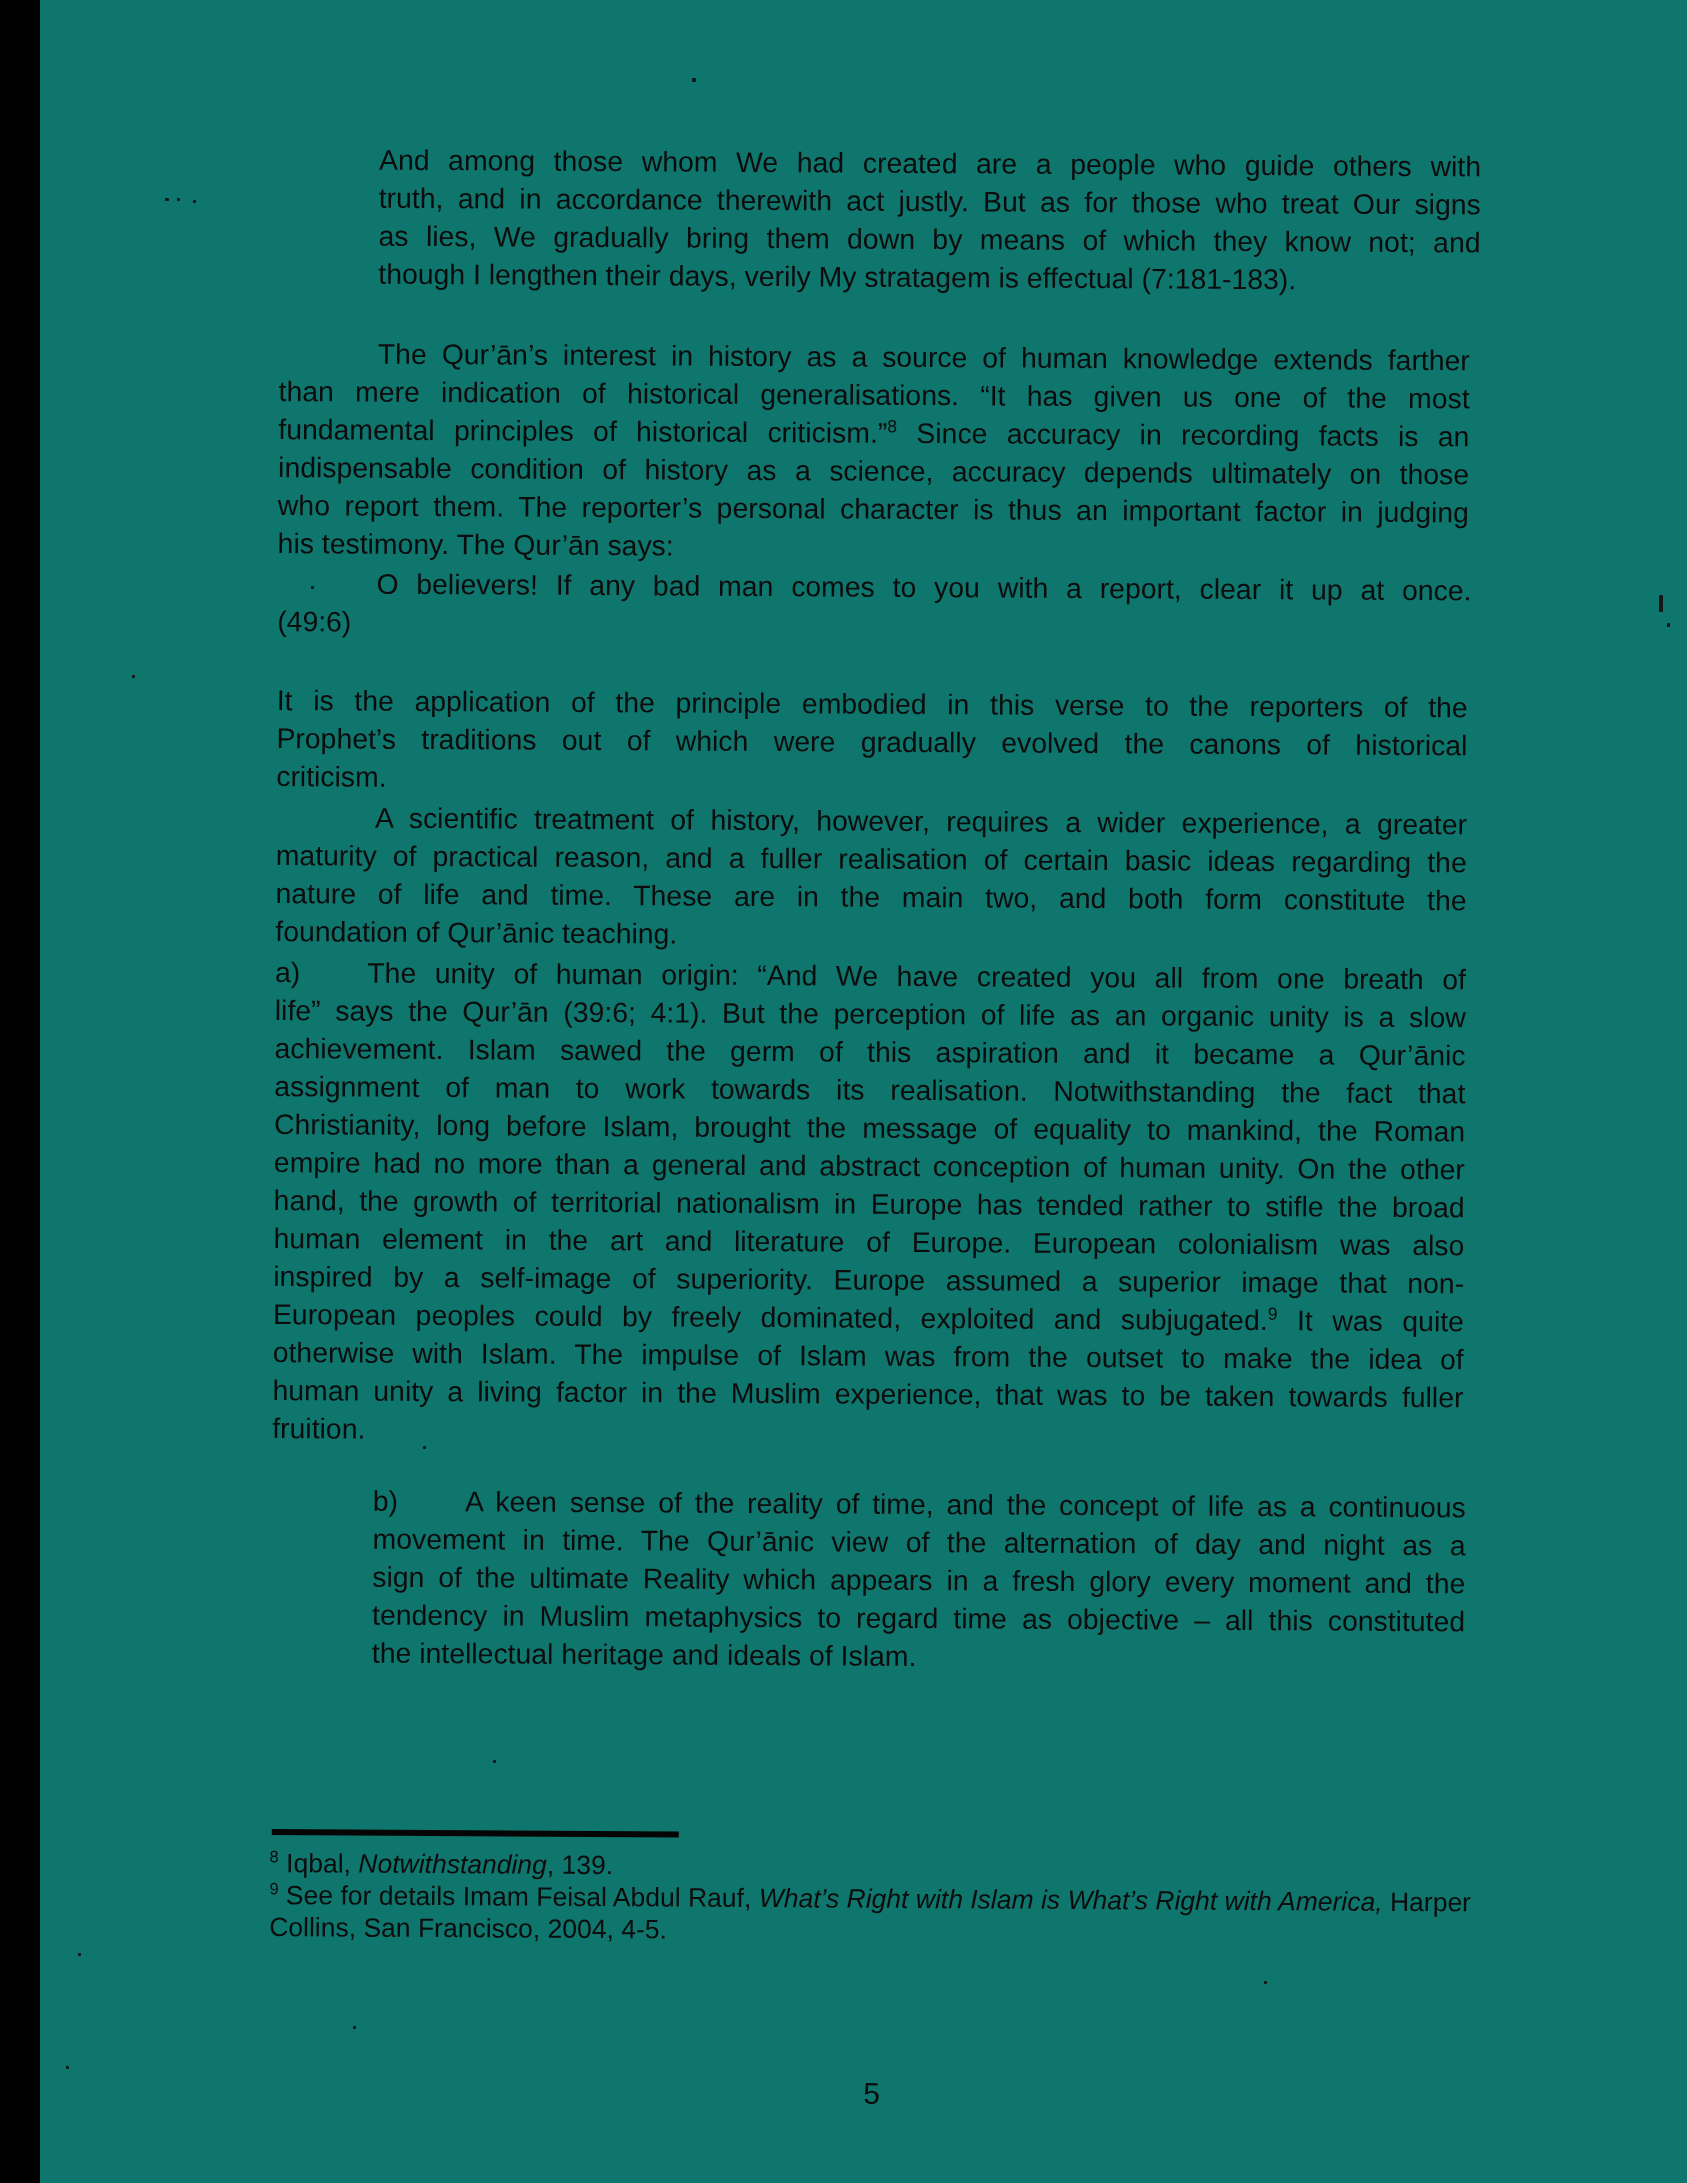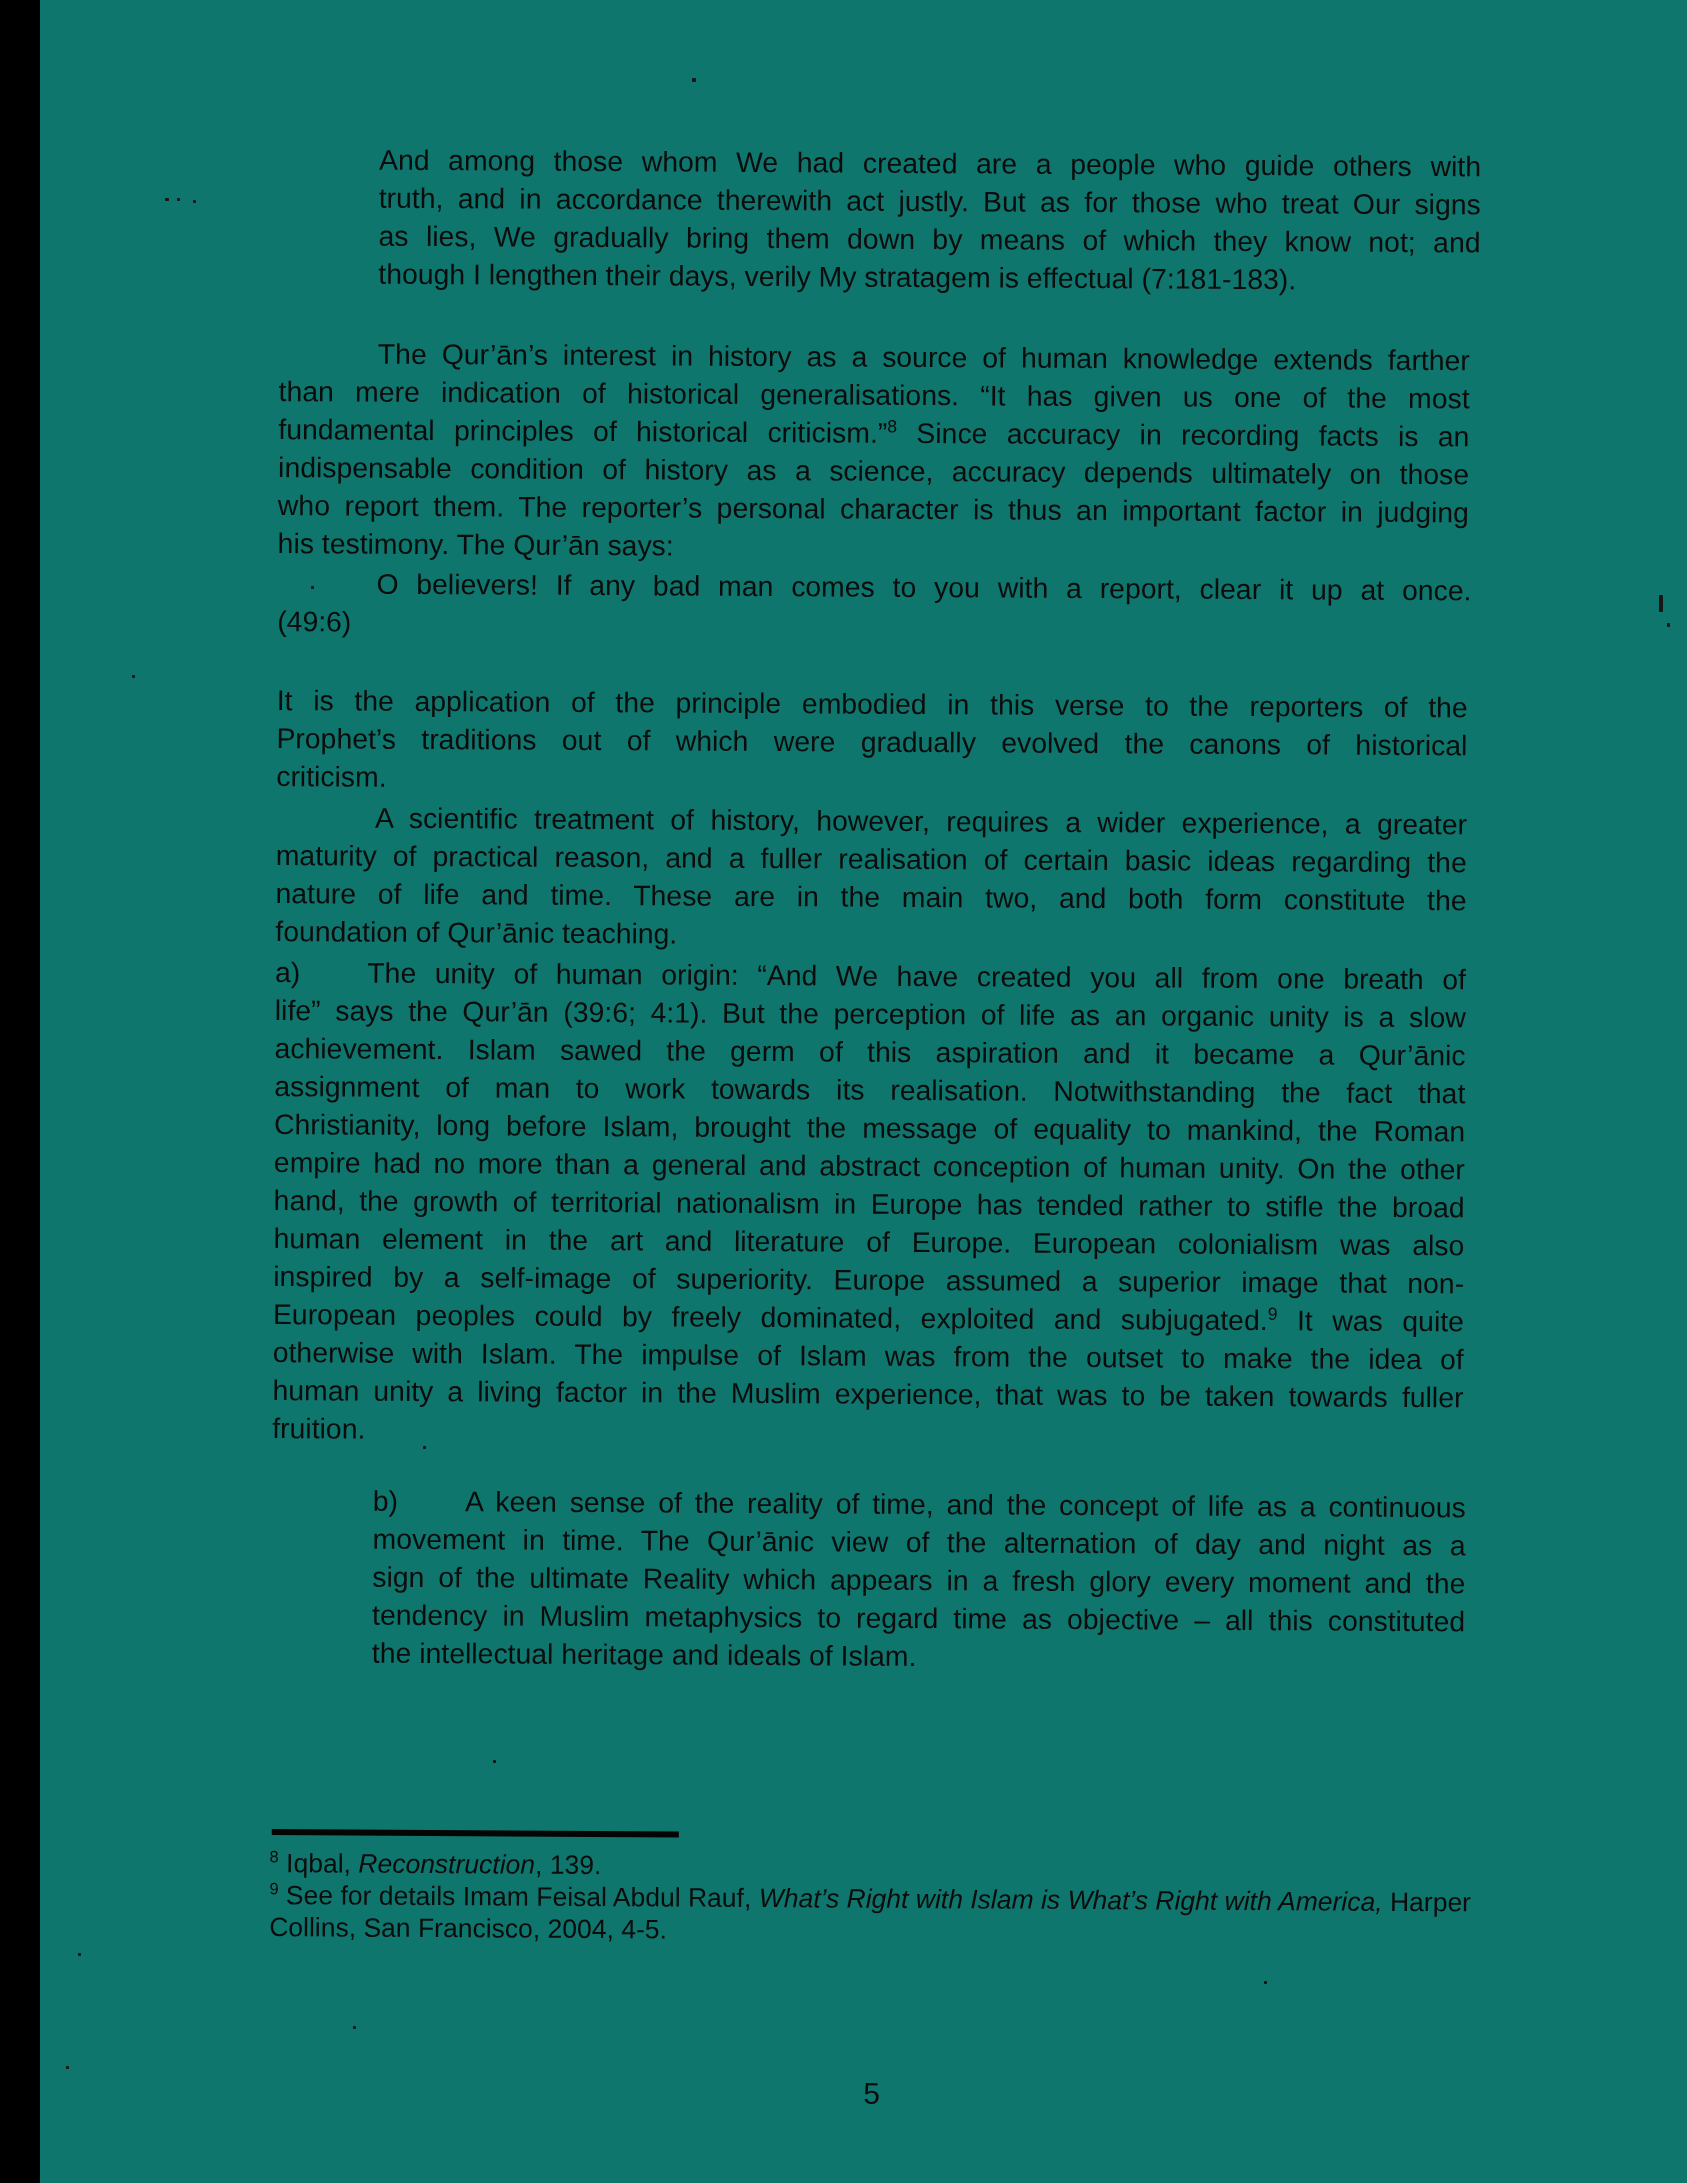--- a/index.html
+++ b/index.html
@@ -145,21 +145,21 @@
         <div class="line j">b)<span class="gap"></span>A keen sense of the reality of time, and the concept of life as a continuous</div>
         <div class="line j">movement in time.  The Qur’ānic view of the alternation of day and night as a</div>
         <div class="line j">sign of the ultimate Reality which appears in a fresh glory every moment and the</div>
         <div class="line j">tendency in Muslim metaphysics to regard time as objective – all this constituted</div>
         <div class="line">the intellectual heritage and ideals of Islam.</div>
       </div>
 
     <div class="fn-rule"></div>
 
     <div class="footnotes" id="footnotes">
-        <div class="line"><sup>8</sup> Iqbal, <em>Reconstruction</em>, 139.</div>
+        <div class="line"><sup>8</sup> Iqbal, <em>Notwithstanding</em>, 139.</div>
         <div class="line"><sup>9</sup> See for details Imam Feisal Abdul Rauf, <em>What’s Right with Islam is What’s Right with America,</em> Harper</div>
         <div class="line">Collins, San Francisco, 2004, 4-5.</div>
       </div>
 
     <div class="page-number">5</div>
 
   </div>
 
   <div class="speck sp1"></div>
   <div class="speck sp2a"></div>

